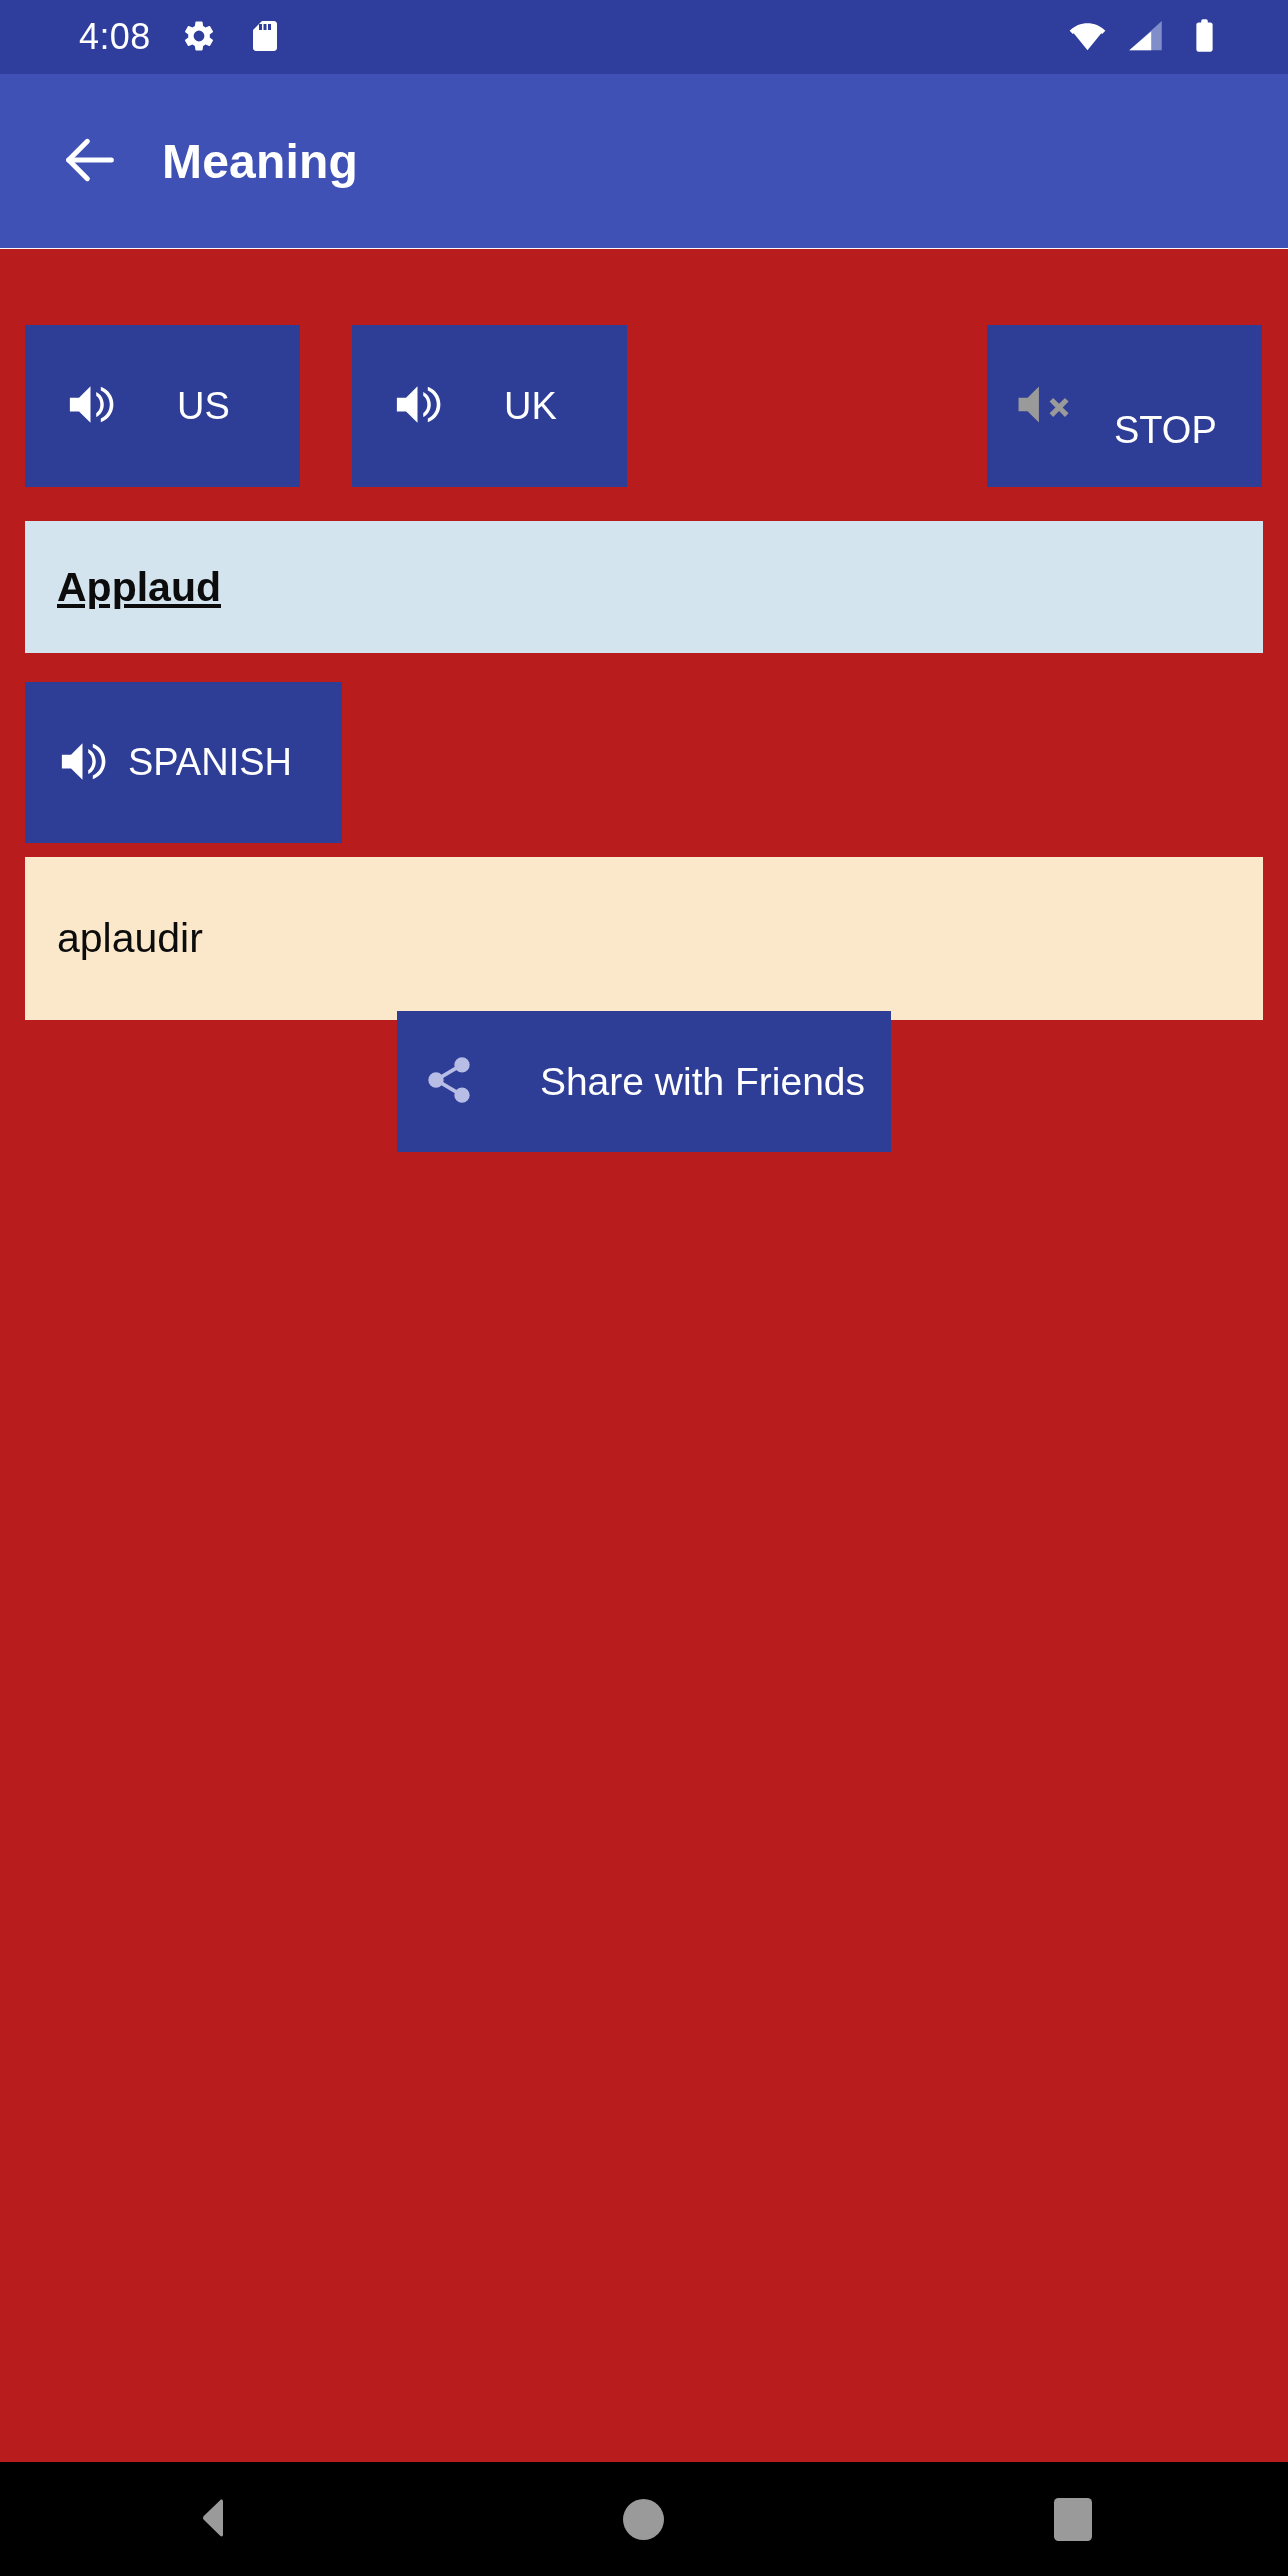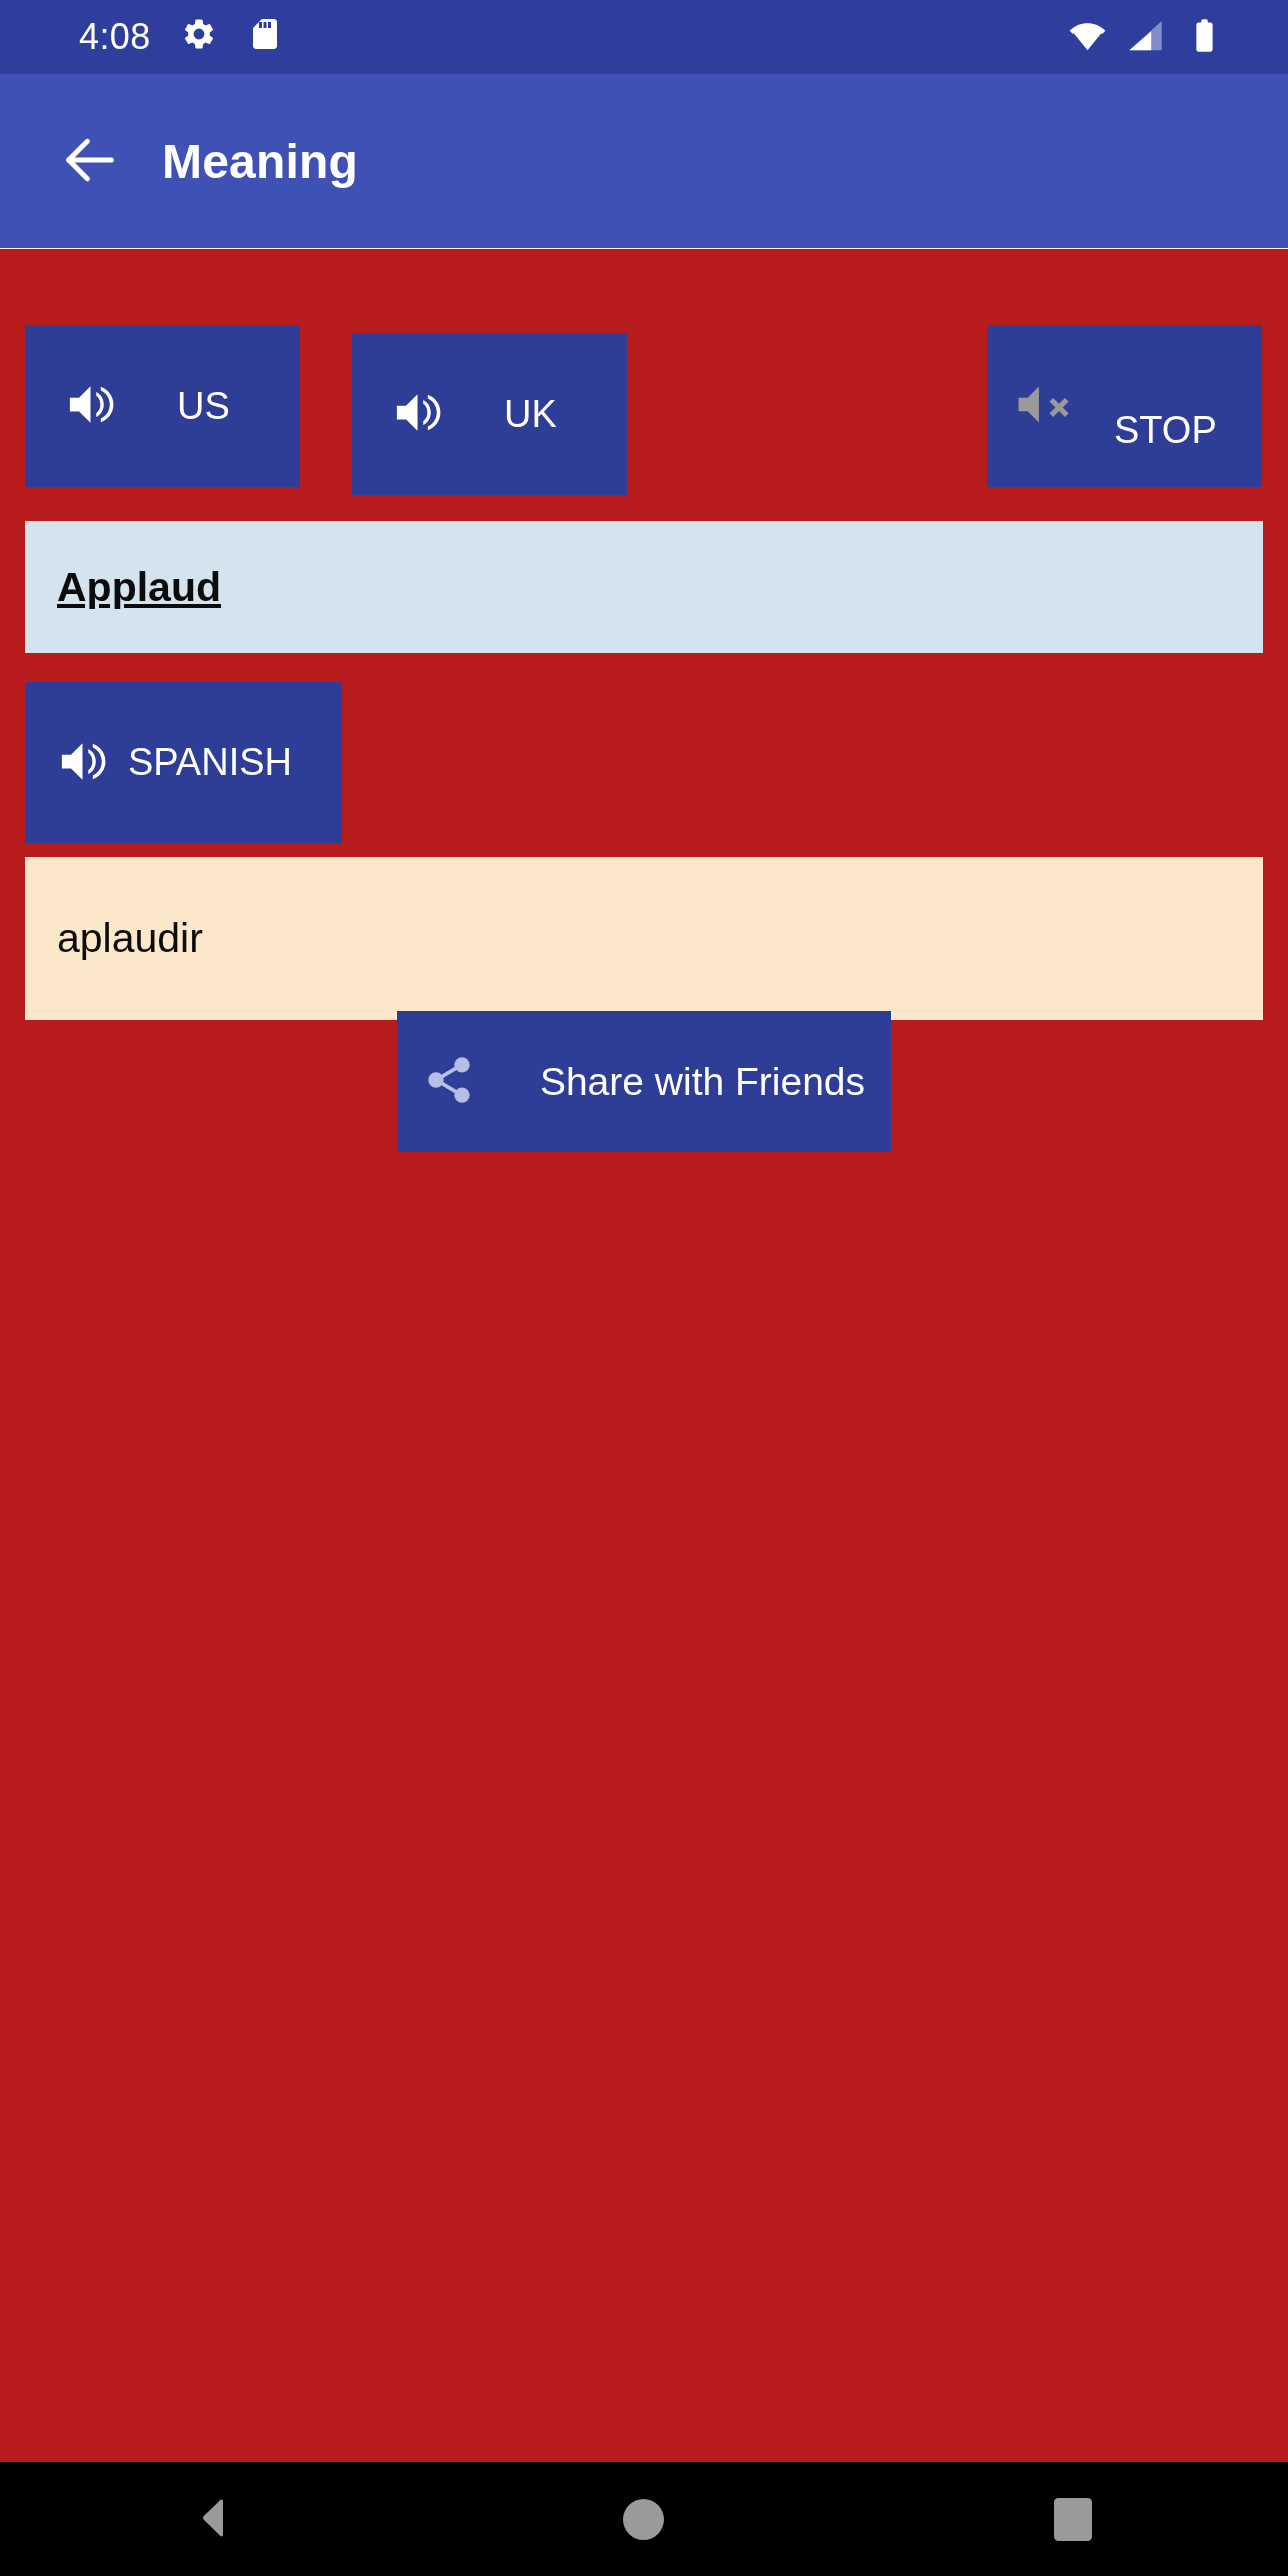--- a/index.html
+++ b/index.html
@@ -10,21 +10,21 @@
     position:relative;
     overflow:hidden;
   }
 
   
   #status-bar{
     position:absolute; left:0; top:0; width:1288px; height:74px;
     background:#2f3e9c;
     display:flex; align-items:center;
   }
-  #status-left{ display:flex; align-items:flex-start; padding-left:79px; gap:30px; }
+  #status-left{ display:flex; align-items:center; padding-left:79px; gap:30px; }
   #status-clock{ color:#ffffff; font-size:36px; font-weight:400; letter-spacing:0.4px; }
   #status-right{ margin-left:auto; display:flex; align-items:center; gap:19.7px; padding-right:64px; }
   .sicon{ display:block; }
 
   
   #app-bar{
     position:absolute; left:0; top:74px; width:1288px; height:174px;
     background:#3f51b5;
     display:flex; align-items:center;
   }
@@ -49,21 +49,21 @@
     background:#2e3d96;
     display:flex; align-items:center;
     cursor:pointer;
     border:none;
   }
   .btn-label{
     color:#ffffff; font-size:38px; font-weight:400; white-space:nowrap;
   }
 
   #btn-us{ left:25px; top:76px; width:275px; height:162px; }
-  #btn-uk{ left:352px; top:76px; width:275px; height:162px;margin-top:8px; }
+  #btn-uk{ left:352px; top:76px; width:275px; height:162px; }
   #btn-stop{ left:987px; top:76px; width:275px; height:162px; }
   #btn-spanish{ left:25px; top:433px; width:317px; height:161px; }
   #btn-share{ left:397px; top:762px; width:494px; height:141px; justify-content:center;gap:40px; }
 
   #btn-us .ico{ margin-left:38px; }
   #btn-us .btn-label{ margin-left:59px; }
   #btn-uk .ico{ margin-left:38px; }
   #btn-uk .btn-label{ margin-left:59px; }
   #btn-stop .ico{ margin-left:27px; }
   #btn-stop .btn-label{ margin-left:23px;margin-top:48px; }

